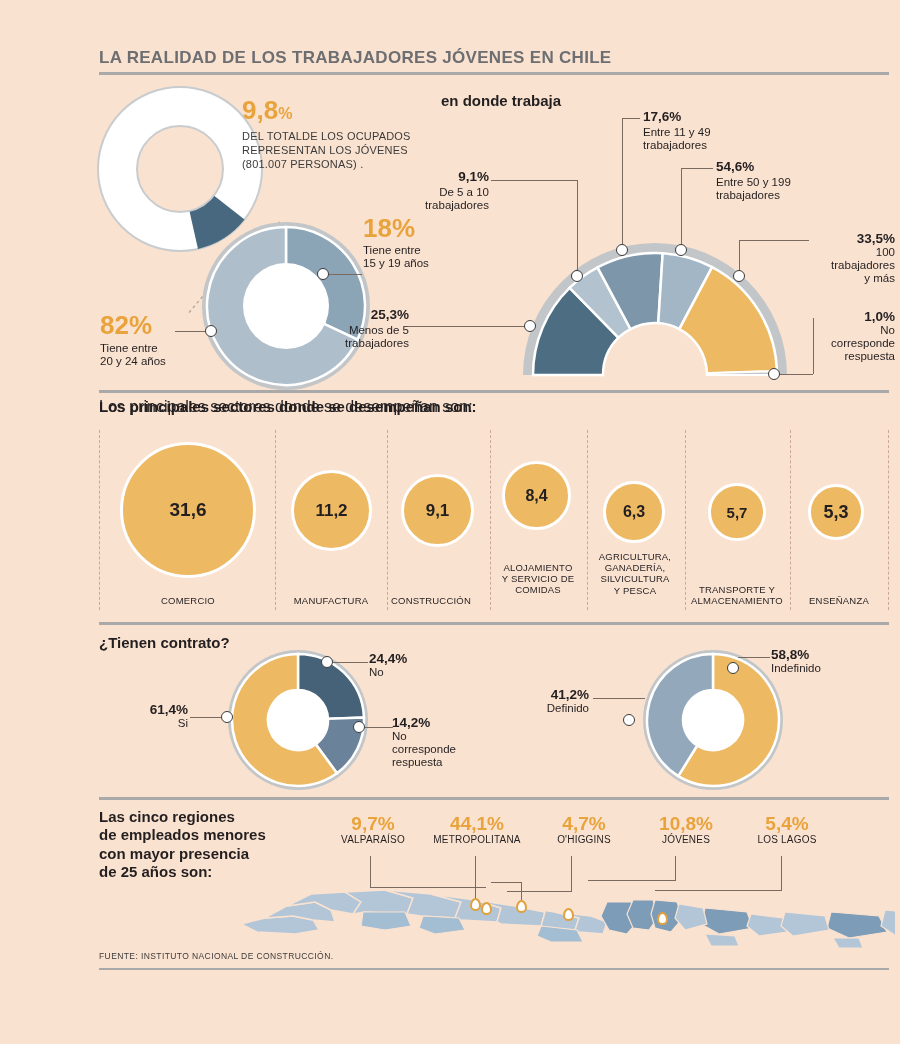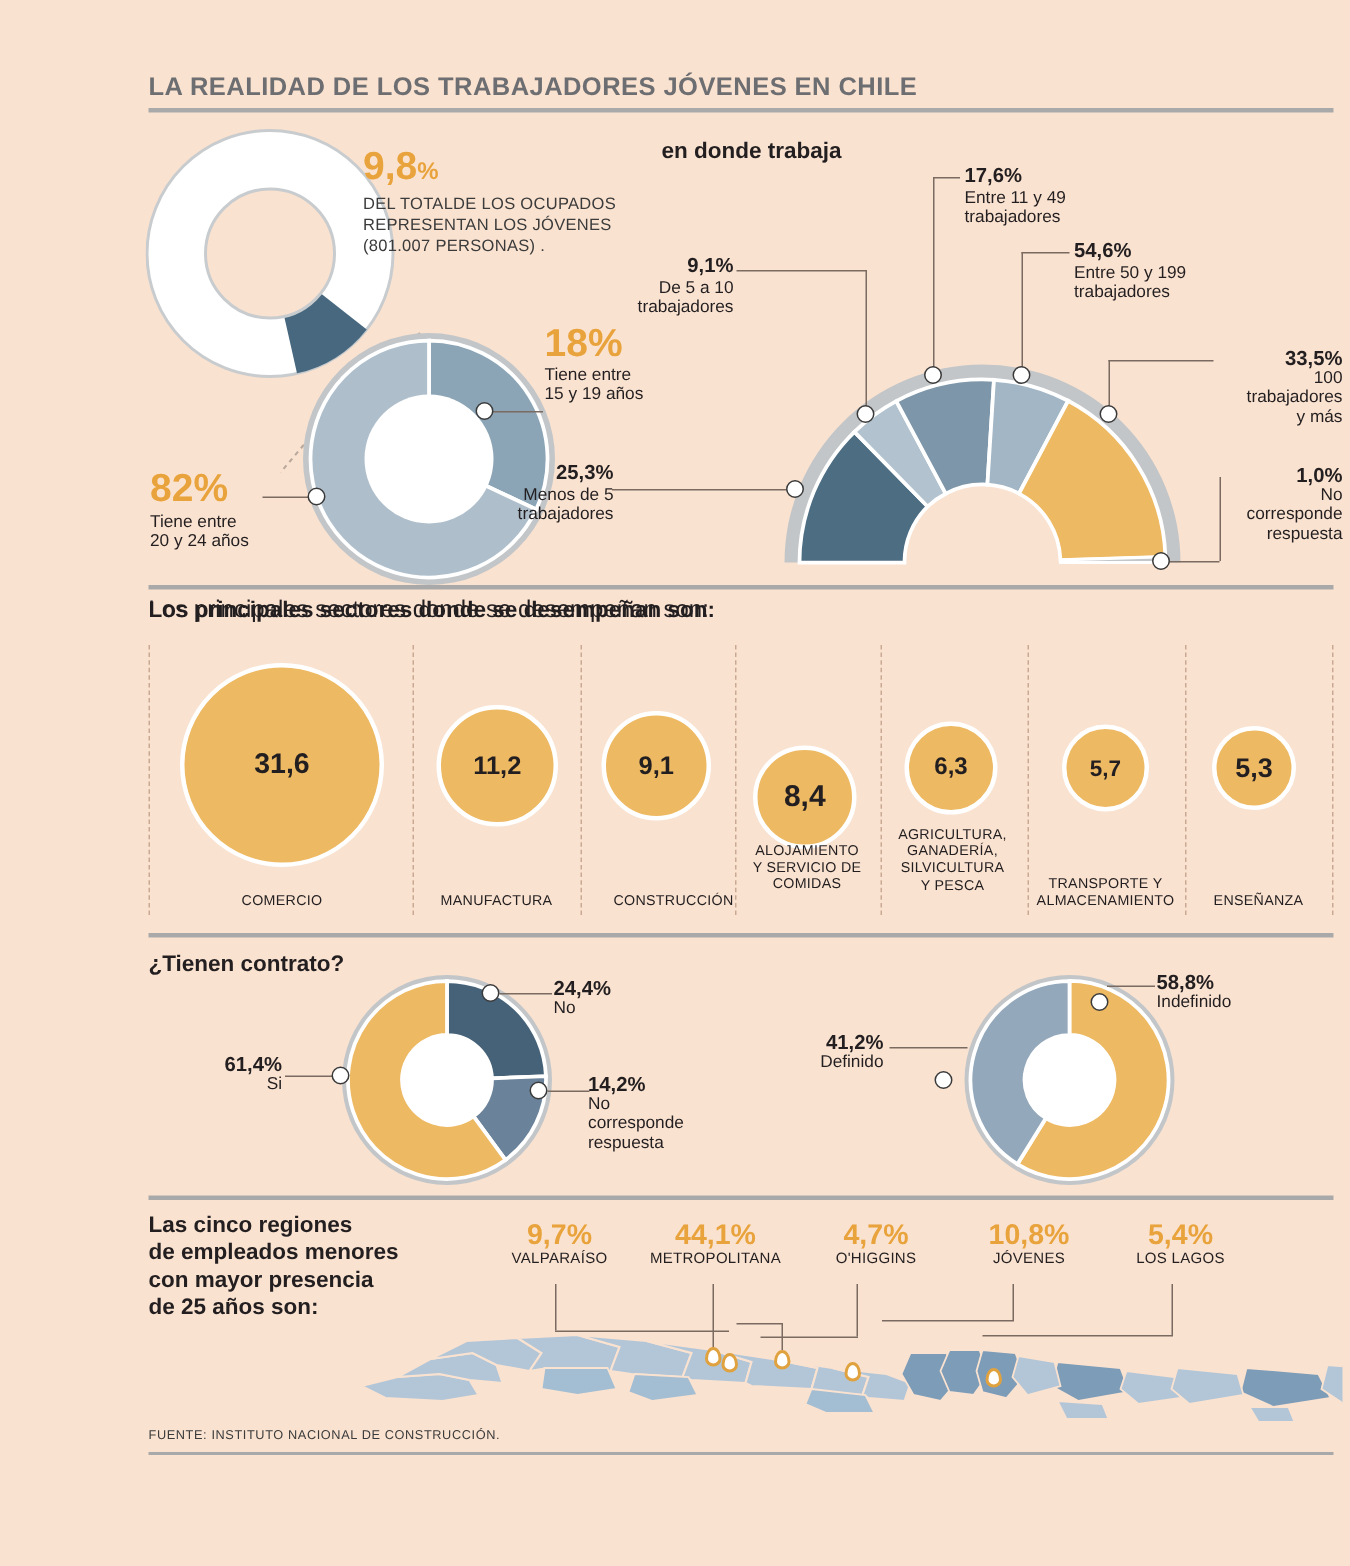--- a/index.html
+++ b/index.html
@@ -207,40 +207,40 @@
 
   <div class="bub" style="left:85px;top:442px;width:136px;height:136px;font-size:19px">
       <span>31,6</span>
     </div>
   <div class="bub" style="left:256px;top:470px;width:81px;height:81px">
       <span>11,2</span>
     </div>
   <div class="bub" style="left:366px;top:474px;width:73px;height:73px">
       <span>9,1</span>
     </div>
-  <div class="bub" style="left:467px;top:497px;width:69px;height:69px;font-size:20px">
+  <div class="bub" style="left:467px;top:461px;width:69px;height:69px;font-size:16px">
       <span>8,4</span>
     </div>
   <div class="bub" style="left:568px;top:481px;width:62px;height:62px;font-size:16px">
       <span>6,3</span>
     </div>
   <div class="bub" style="left:673px;top:483px;width:58px;height:58px;font-size:15px">
       <span>5,7</span>
     </div>
   <div class="bub" style="left:773px;top:484px;width:56px;height:56px;font-size:18px">
       <span>5,3</span>
     </div>
 
   <div class="bub-lbl" style="left:85px;top:595px;width:136px">
     <div>COMERCIO</div>
   </div>
   <div class="bub-lbl" style="left:246px;top:595px;width:100px">
     <div>MANUFACTURA</div>
   </div>
-  <div class="bub-lbl" style="left:364px;top:595px;width:100px">
+  <div class="bub-lbl" style="left:346px;top:595px;width:100px">
     <div>CONSTRUCCIÓN</div>
   </div>
   <div class="bub-lbl" style="left:455px;top:562px;width:96px">
     <div>ALOJAMIENTO</div>
     <div>Y SERVICIO DE</div>
     <div>COMIDAS</div>
   </div>
   <div class="bub-lbl" style="left:552px;top:551px;width:96px">
     <div>AGRICULTURA,</div>
     <div>GANADERÍA,</div>

